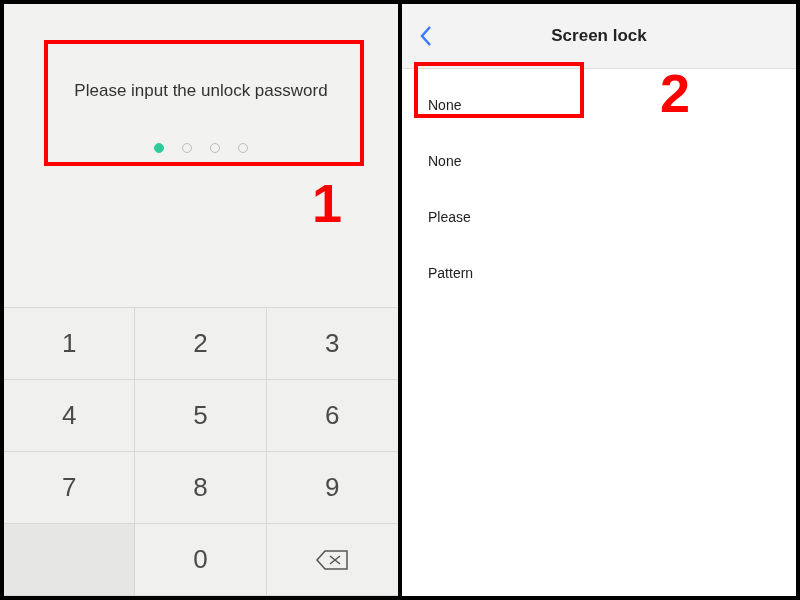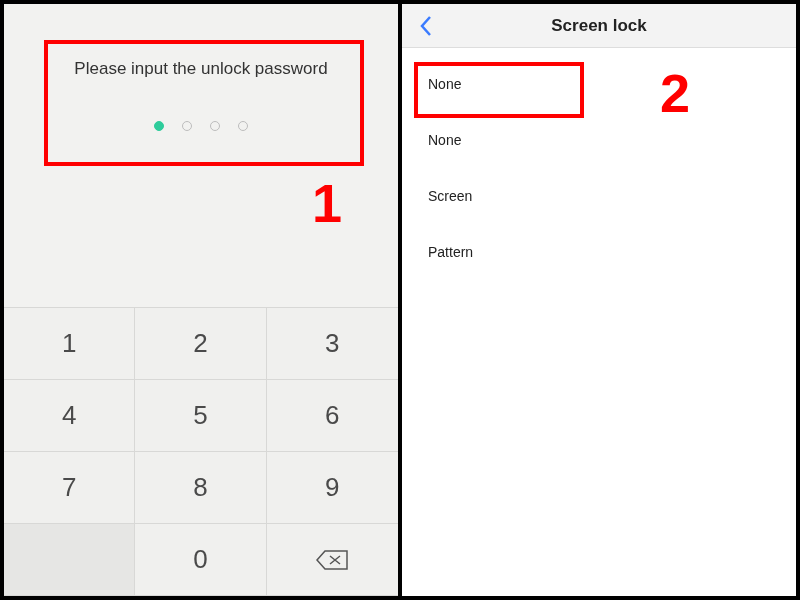--- a/index.html
+++ b/index.html
@@ -20,21 +20,21 @@
   .panel:last-child { border-right: none; }
 
   
   .left {
     background: #f2f2f0;
     display: flex;
     flex-direction: column;
   }
   .prompt-area {
     flex: 0 0 auto;
-    padding-top: 55px;
+    padding-top: 77px;
     text-align: center;
   }
   .prompt-text {
     font-size: 17px;
     color: #333;
     font-weight: 400;
   }
   .dots {
     margin-top: 42px;
     display: flex;
@@ -78,21 +78,21 @@
     stroke: #555; fill: none; stroke-width: 1.5;
   }
 
   
   .right {
     background: #fff;
     display: flex;
     flex-direction: column;
   }
   .header {
-    height: 44px;
+    height: 65px;
     background: #f3f3f3;
     border-bottom: 1px solid #ddd;
     display: flex;
     align-items: center;
     position: relative;
   }
   .back {
     width: 48px; height: 48px;
     display: flex; align-items: center; justify-content: center;
     cursor: pointer;
@@ -175,21 +175,21 @@
       <div class="back">
         <svg viewBox="0 0 14 22">
           <polyline points="11,2 3,11 11,20"></polyline>
         </svg>
       </div>
       <div class="title">Screen lock</div>
     </div>
     <div class="list">
       <div class="row">None</div>
       <div class="row">None</div>
-      <div class="row">Screen</div>
+      <div class="row">Please</div>
       <div class="row">Pattern</div>
     </div>
 
     <div class="red-box" style="left:12px; top:58px; width:170px; height:56px;"></div>
     <div class="red-num" style="left:258px; top:58px;">2</div>
   </div>
 
 </div>
 
 </body></html>

